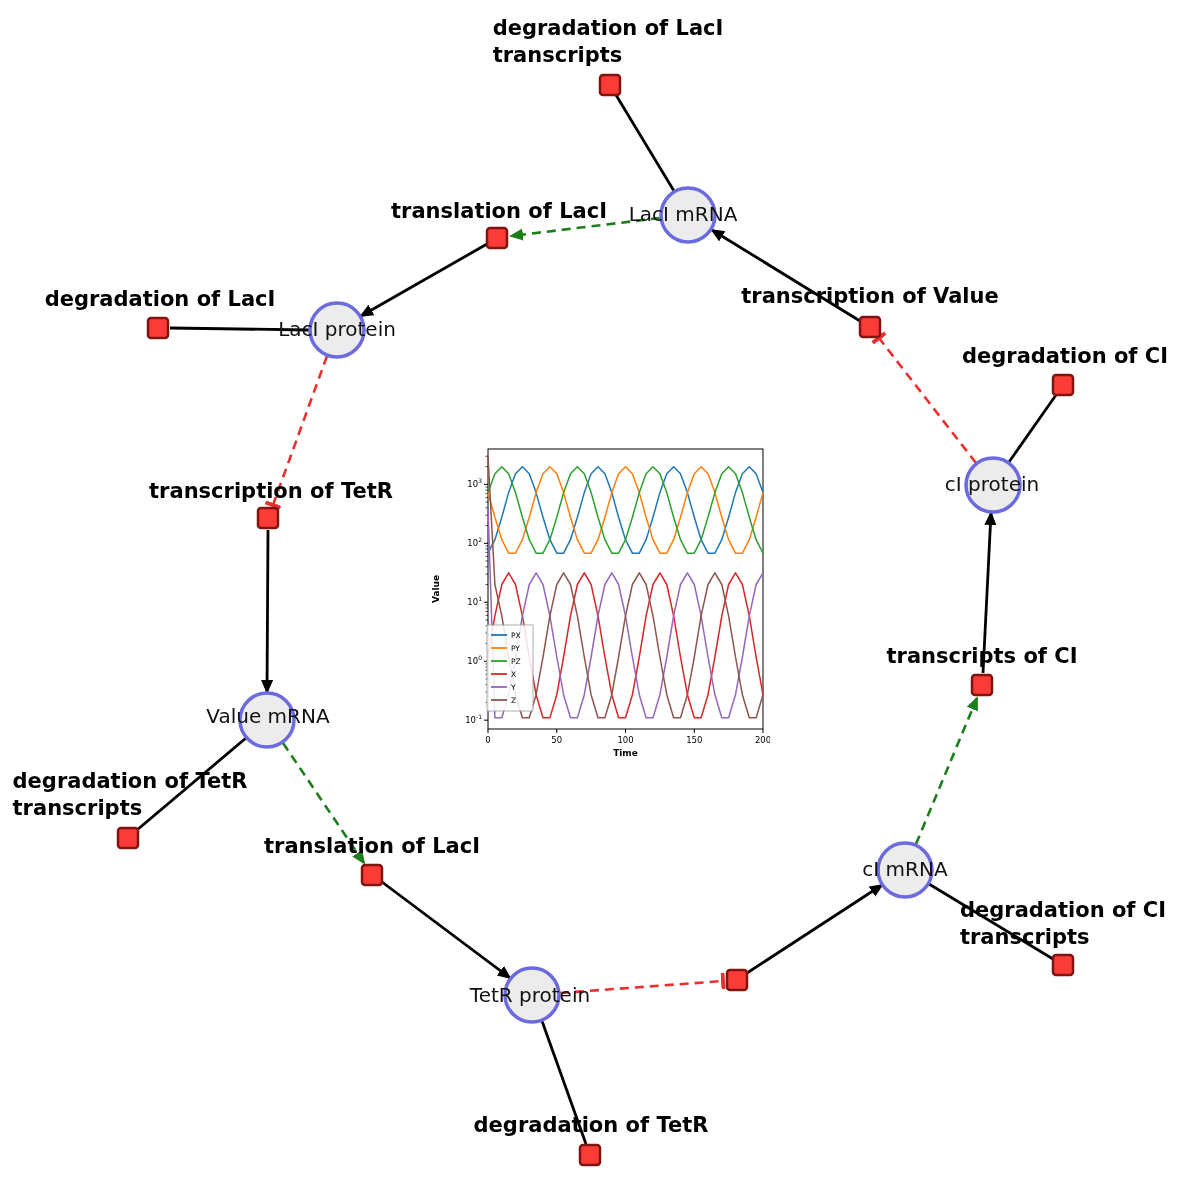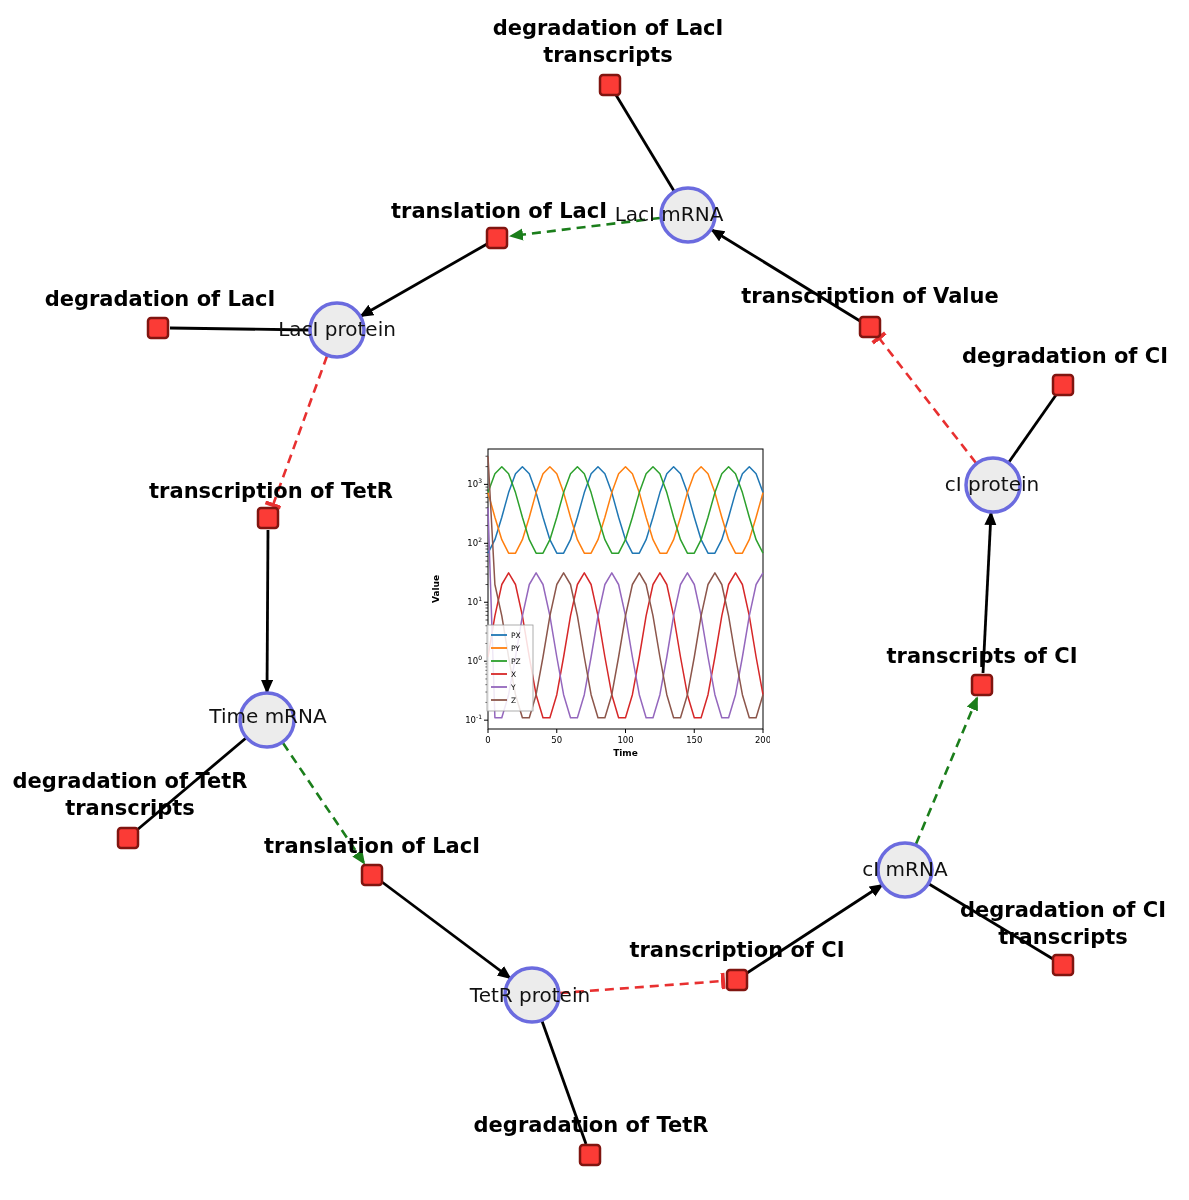--- a/index.html
+++ b/index.html
@@ -1,19 +1,19 @@
 <!DOCTYPE html>
 <html><head>
 <meta charset="utf-8">
 <style>
   html,body{margin:0;padding:0;background:#fff;}
   #canvas{position:relative;width:1189px;height:1200px;background:#ffffff;overflow:hidden;
           font-family:"DejaVu Sans","Liberation Sans",sans-serif;}
   #edges-svg{position:absolute;left:0;top:0;}
-  .lbl{position:absolute;transform:translate(-50%,-50%);white-space:nowrap;text-align:center;line-height:1.3;}
+  .lbl{position:absolute;transform:translate(-50%,-50%);white-space:nowrap;text-align:left;line-height:1.3;}
   .sp{font-size:20px;font-weight:400;color:#111;}
   .rx{font-size:21px;font-weight:bold;color:#000;}
   #chart{position:absolute;left:425px;top:443px;width:345px;height:320px;background:#fff;}
 </style>
 </head>
 <body>
 
 <div id="canvas">
 
   <svg id="edges-svg" width="1189" height="1200" viewBox="0 0 1189 1200">
@@ -65,23 +65,23 @@
     <rect x="580" y="1145" width="20" height="20" rx="3" fill="#fb3b36" stroke="#801510" stroke-width="2.5"></rect>
 
     <circle cx="688" cy="215" r="27" fill="#ececec" stroke="#6b6bdf" stroke-width="3.5"></circle>
     <circle cx="337" cy="330" r="27" fill="#ececec" stroke="#6b6bdf" stroke-width="3.5"></circle>
     <circle cx="267" cy="720" r="27" fill="#ececec" stroke="#6b6bdf" stroke-width="3.5"></circle>
     <circle cx="532" cy="995" r="27" fill="#ececec" stroke="#6b6bdf" stroke-width="3.5"></circle>
     <circle cx="905" cy="870" r="27" fill="#ececec" stroke="#6b6bdf" stroke-width="3.5"></circle>
     <circle cx="993" cy="485" r="27" fill="#ececec" stroke="#6b6bdf" stroke-width="3.5"></circle>
   </svg>
 
-  <div class="lbl sp" style="left:669px;top:214px">LacI mRNA</div>
+  <div class="lbl sp" style="left:683px;top:214px">LacI mRNA</div>
   <div class="lbl sp" style="left:337px;top:329px">LacI protein</div>
-  <div class="lbl sp" style="left:268px;top:716px">Time mRNA</div>
+  <div class="lbl sp" style="left:268px;top:716px">Value mRNA</div>
   <div class="lbl sp" style="left:530px;top:995px">TetR protein</div>
   <div class="lbl sp" style="left:905px;top:869px">cI mRNA</div>
   <div class="lbl sp" style="left:992px;top:484px">cI protein</div>
 
   <div class="lbl rx" style="left:608px;top:42px">
     <div>degradation of LacI</div>
     <div>transcripts</div>
   </div>
   <div class="lbl rx" style="left:499px;top:212px">translation of LacI</div>
   <div class="lbl rx" style="left:870px;top:297px">transcription of Value</div>
@@ -91,21 +91,20 @@
   <div class="lbl rx" style="left:982px;top:657px">transcripts of CI</div>
   <div class="lbl rx" style="left:130px;top:795px">
     <div>degradation of TetR</div>
     <div>transcripts</div>
   </div>
   <div class="lbl rx" style="left:372px;top:847px">translation of LacI</div>
   <div class="lbl rx" style="left:1063px;top:924px">
     <div>degradation of CI</div>
     <div>transcripts</div>
   </div>
-  <div class="lbl rx" style="left:737px;top:951px">transcription of CI</div>
   <div class="lbl rx" style="left:591px;top:1126px">degradation of TetR</div>
 
   <div id="chart">
     <svg id="chart-svg" width="345" height="320" viewBox="0 0 345 320">
         <rect x="63" y="6" width="275" height="280" fill="#fff" stroke="#000" stroke-width="1"></rect>
         <line x1="63" y1="286" x2="63" y2="290" stroke="#000" stroke-width="1"></line>
         <text x="63" y="300" text-anchor="middle" font-size="8.5" fill="#000">0</text>
         <line x1="131.75" y1="286" x2="131.75" y2="290" stroke="#000" stroke-width="1"></line>
         <text x="131.75" y="300" text-anchor="middle" font-size="8.5" fill="#000">50</text>
         <line x1="200.5" y1="286" x2="200.5" y2="290" stroke="#000" stroke-width="1"></line>

